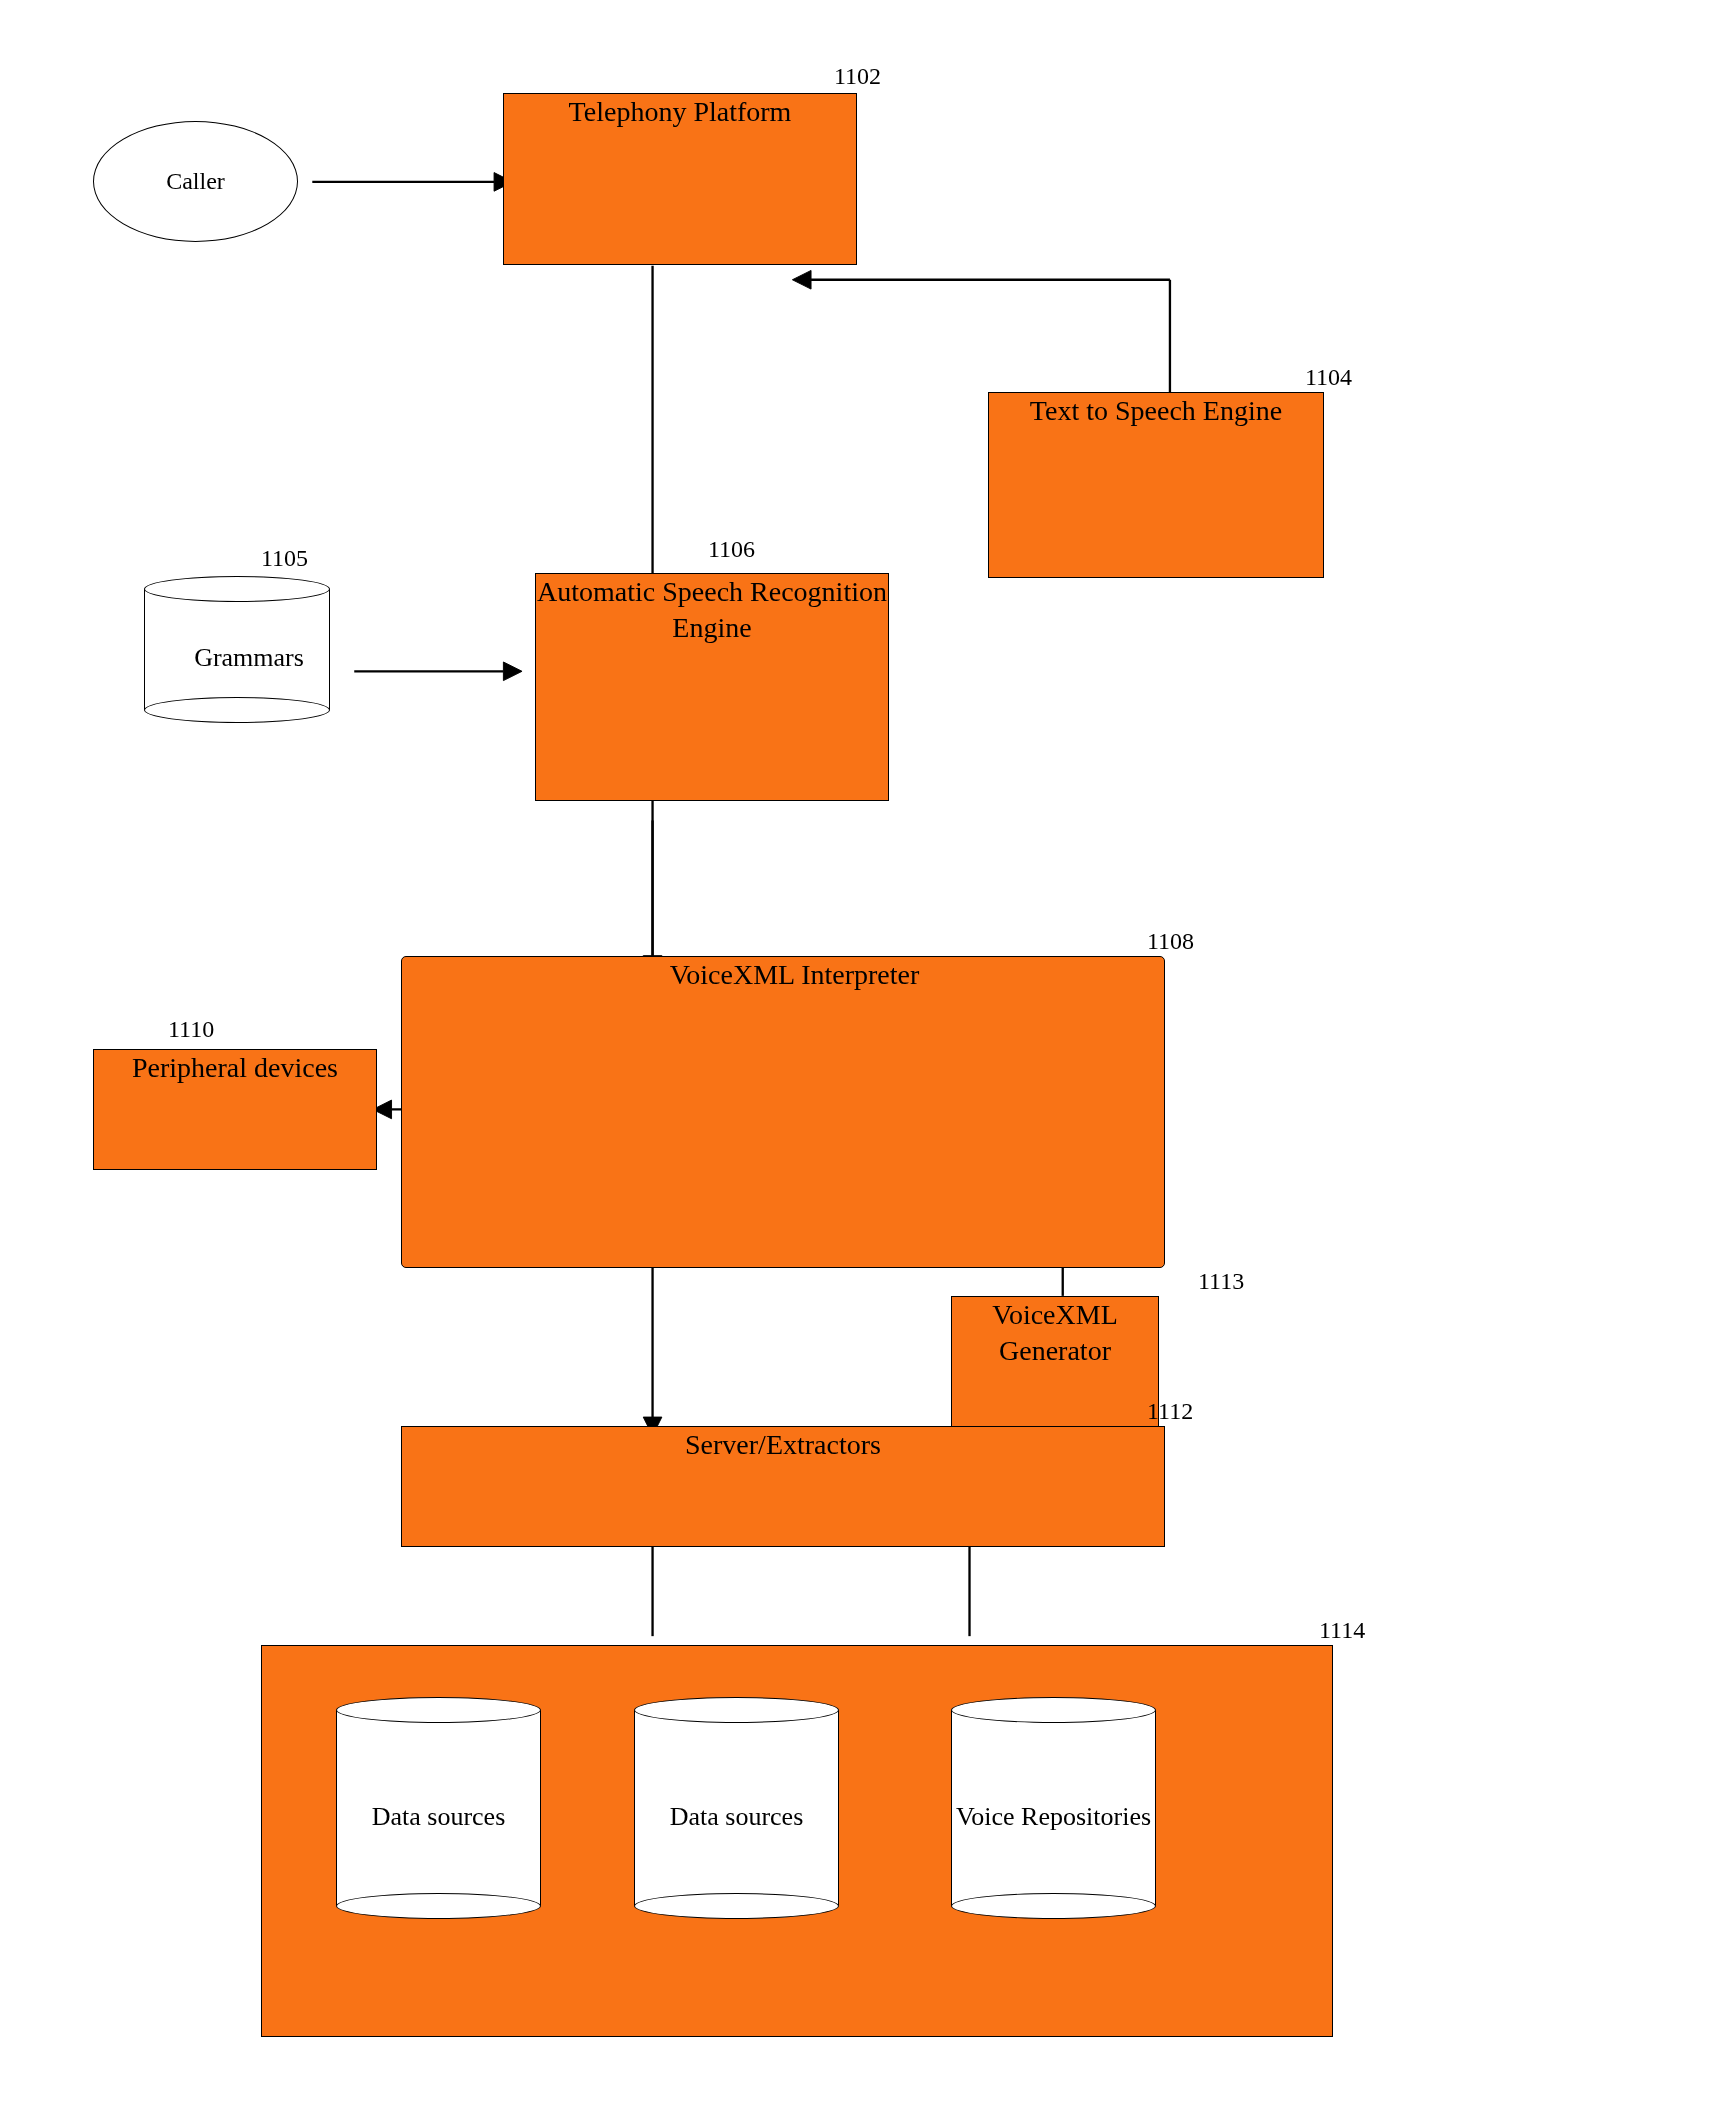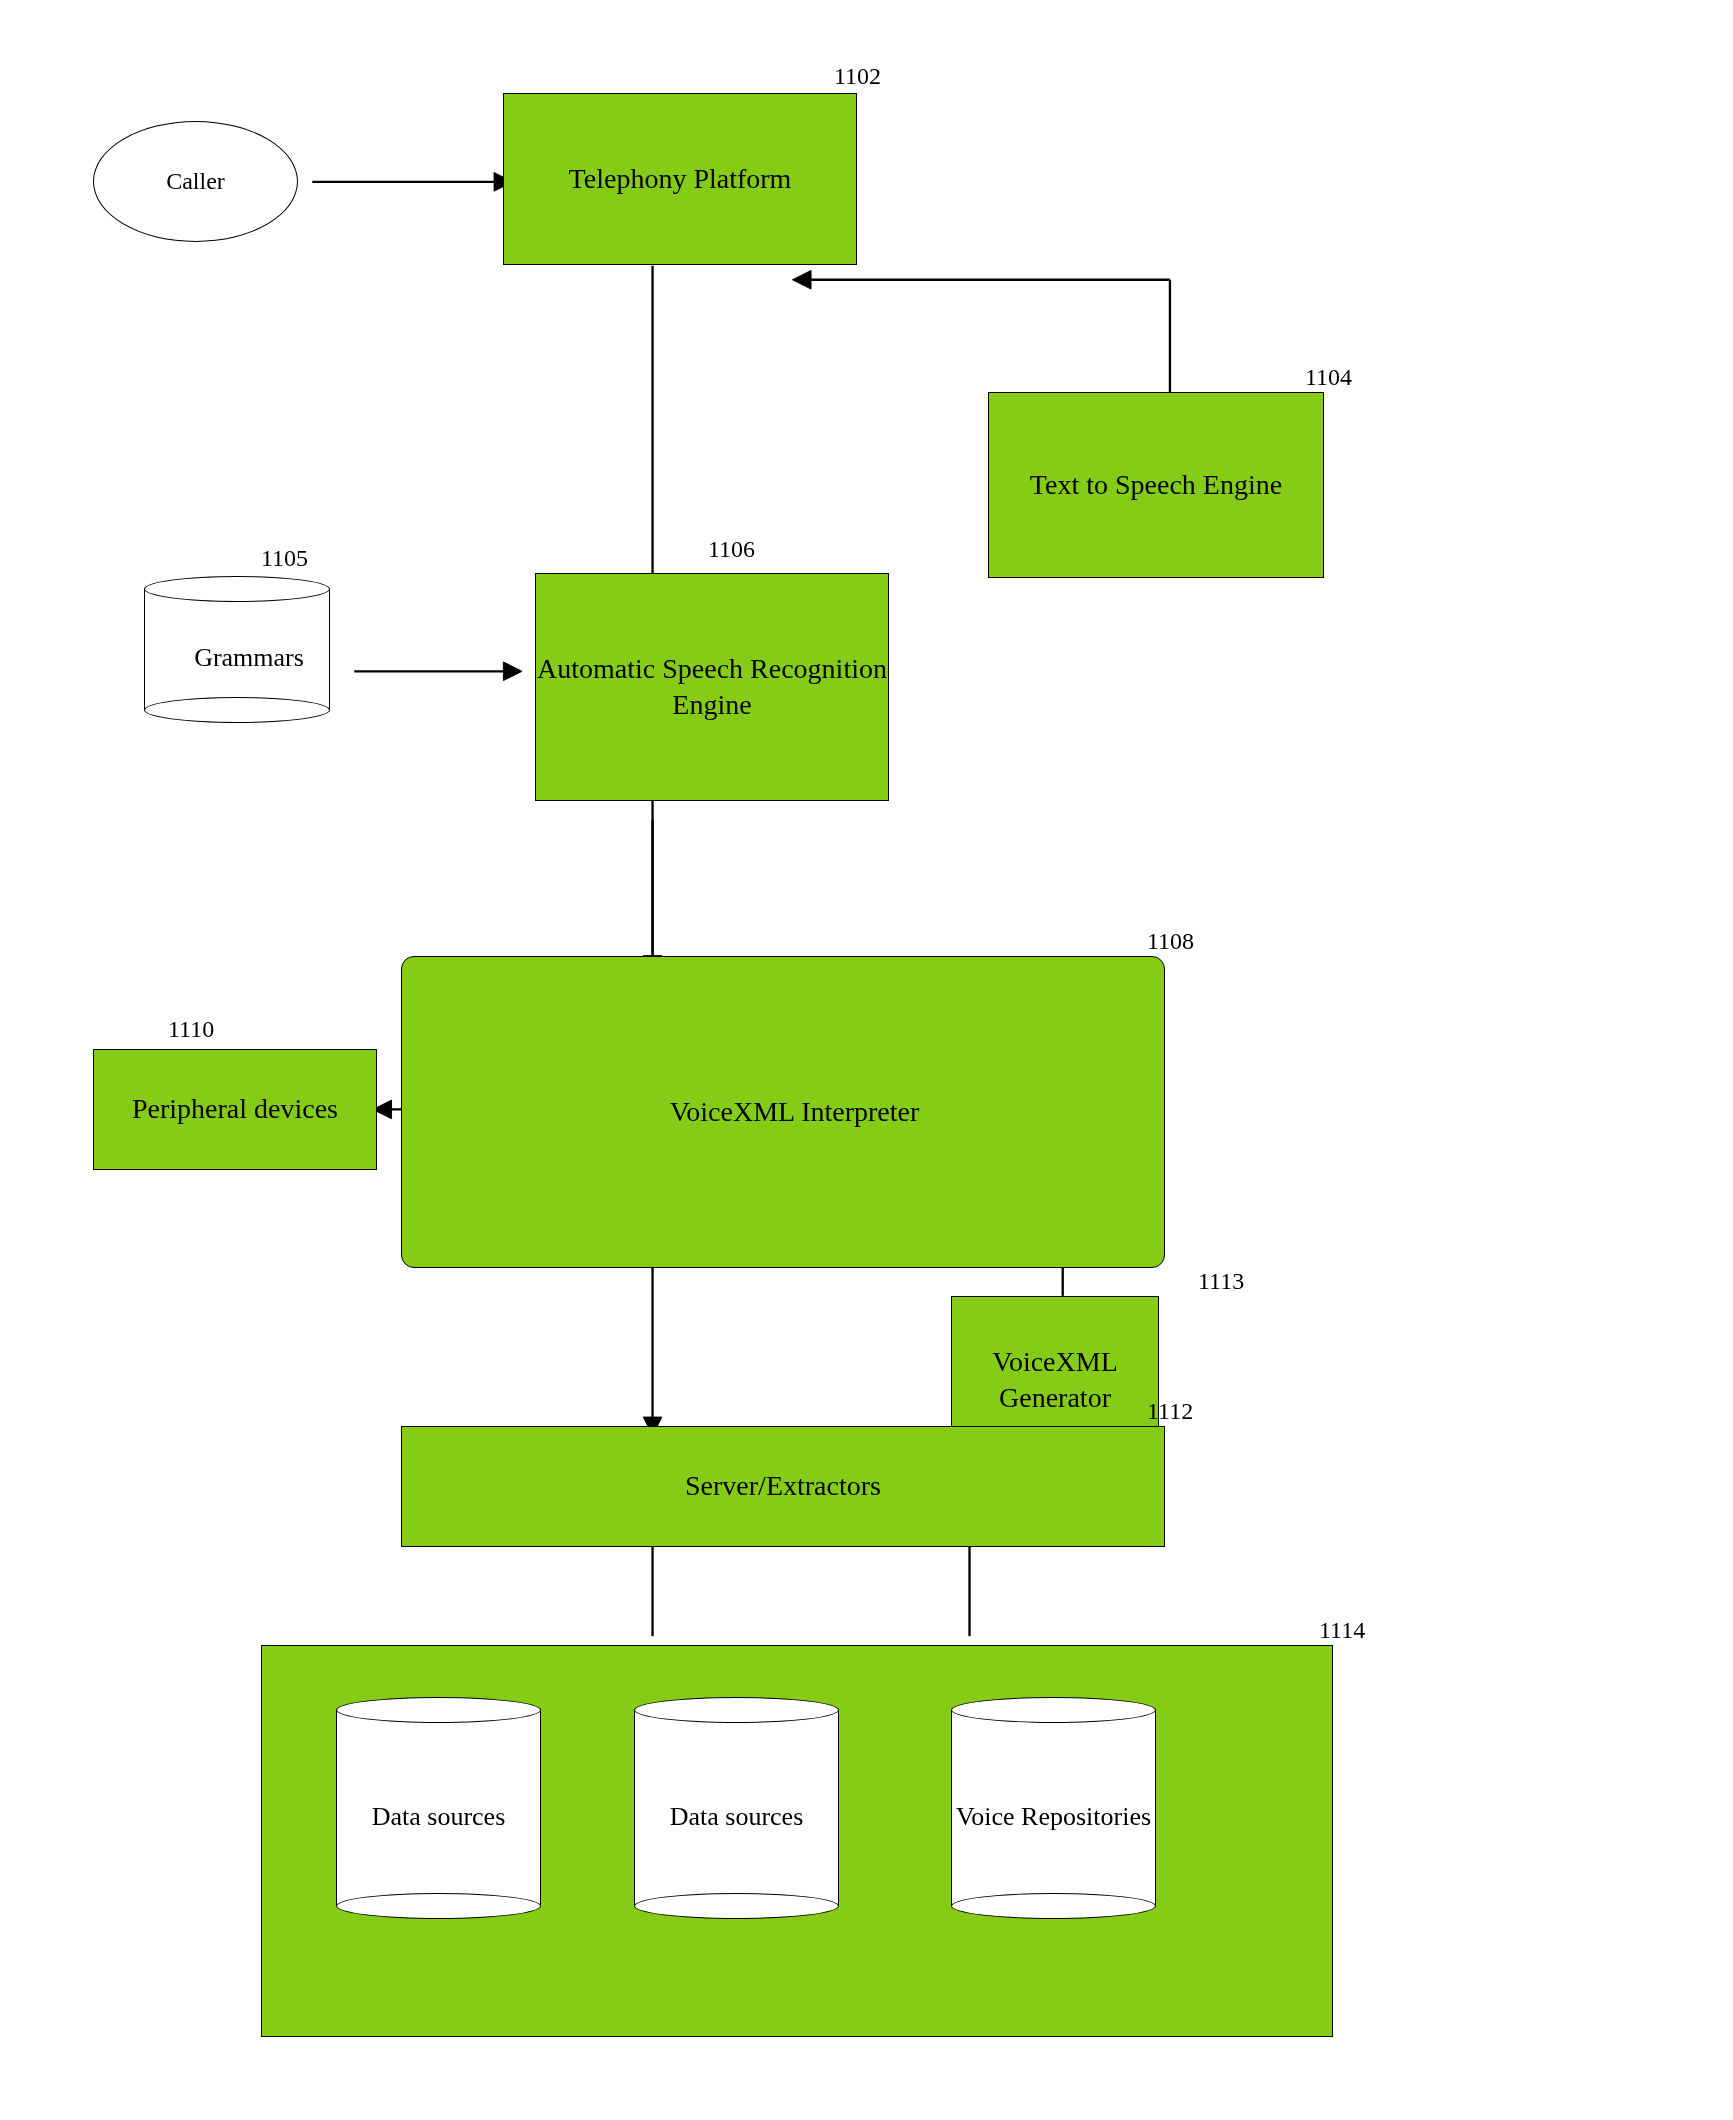--- a/index.html
+++ b/index.html
@@ -13,30 +13,29 @@
     }
     .diagram-container {
       position: relative;
       width: 1733px;
       height: 2121px;
     }
     
     .box {
       position: absolute;
       border: 1.9px solid #000;
-      background: #84cc16;
-      display: flex;
-      align-items: center;
+      background: #f97316;
+      display: flex;
       justify-content: center;
       text-align: center;
       font-size: 28px;
       line-height: 1.3;
     }
     .box-rounded {
-      border-radius: 13px;
+      border-radius: 5px;
       padding-left: 23px;
     }
     
     .ellipse {
       position: absolute;
       border: 1.9px solid #000;
       border-radius: 50%;
       background: #fff;
       display: flex;
       align-items: center;

